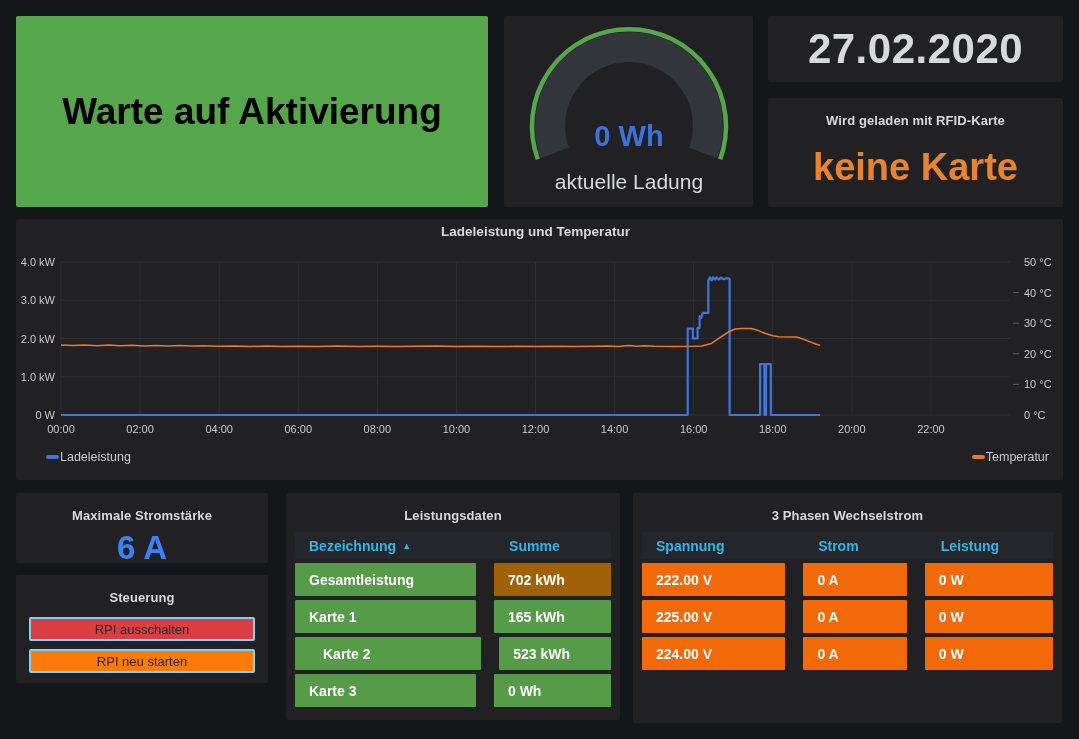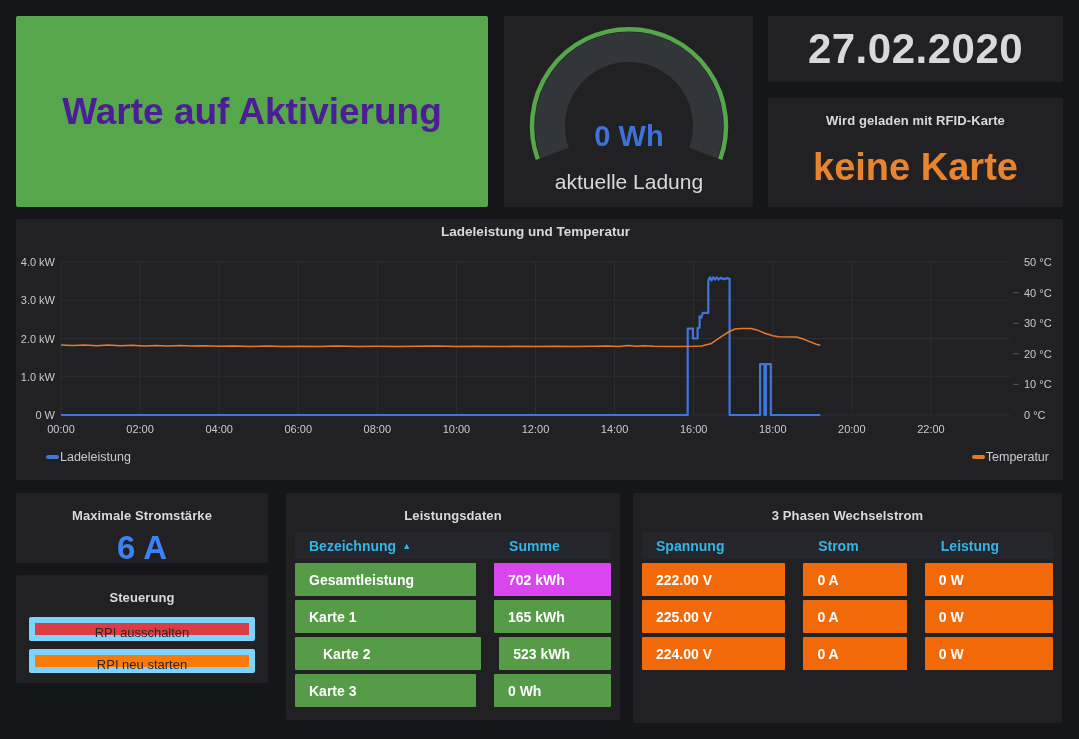--- a/index.html
+++ b/index.html
@@ -3,21 +3,21 @@
 <meta charset="utf-8">
 <style>
   * { margin:0; padding:0; box-sizing:border-box; }
   html,body { background:#151619; font-family:"Liberation Sans", sans-serif; color:#d8d9da; }
   #dash { position:relative; width:1079px; height:739px; background:#151619; overflow:hidden; }
   .panel { position:absolute; background:#212124; border-radius:2px; }
   .panel-title { font-size:13px; font-weight:700; text-align:center; padding-top:8px; color:#d8d9da; letter-spacing:.1px;margin-top:7px; }
 
   
   #status-panel { left:16px; top:16px; width:472px; height:191px; display:flex; align-items:center; justify-content:center; }
-  #status-panel .big { font-size:37px; font-weight:700; color:#4c1d95; }
+  #status-panel .big { font-size:37px; font-weight:700; color:#000000; }
   #gauge-panel { left:504px; top:16px; width:249px; height:191px; display:flex; align-items:flex-start; justify-content:center; }
   #gauge-panel svg { margin-top:6px; }
   .gauge-value { font-size:29px; font-weight:700; }
   .gauge-label { font-size:21px; fill:#d8d9da; }
   #date-panel { left:768px; top:16px; width:295px; height:66px; display:flex; align-items:center; justify-content:center; }
   #date-panel .big { font-size:42px; font-weight:700; color:#d8d9da; letter-spacing:.5px; }
   #rfid-panel { left:768px; top:98px; width:295px; height:109px; display:flex; flex-direction:column; }
   #rfid-panel .val { flex:1; display:flex; align-items:center; justify-content:center; font-size:38px; font-weight:700; }
 
   
@@ -25,21 +25,21 @@
   .legend-item { position:absolute; display:flex; align-items:center; gap:1px; font-size:12.5px; color:#c9cacb; bottom:16px; cursor:pointer; }
   .legend-item .dash { width:13px; height:4px; border-radius:2px; display:inline-block; }
   #legend-left { left:30px; }
   #legend-right { right:14px; }
 
   
   #maxcur-panel { left:16px; top:493px; width:252px; height:70px; }
   #maxcur-panel .val { text-align:center; margin-top:6px; font-size:33px; font-weight:700; }
   #control-panel { left:16px; top:575px; width:252px; height:108px; }
   .btn-col { display:flex; flex-direction:column; gap:8px; margin:12px 13px 0 13px; }
-  .gbtn { height:24px; border:6px solid #7dd3fc; border-radius:2px; font-family:"Liberation Sans",sans-serif;
+  .gbtn { height:24px; border:2px solid #7dd3fc; border-radius:2px; font-family:"Liberation Sans",sans-serif;
           font-size:13px; color:#2b2626; font-weight:500; cursor:pointer; line-height:19px; }
 
   
   #power-panel { left:286px; top:493px; width:334px; height:227px; padding:0 9px; }
   #phases-panel { left:633px; top:493px; width:429px; height:230px; padding:0 9px; }
   .tbl { margin-top:9px; }
   .tbl-head { display:flex; gap:21px; background:#25262b; height:27px; align-items:center; border-radius:1px; }
   .hc { padding-left:14px; color:#33b5e5; font-weight:700; font-size:14px; display:flex; align-items:center; gap:6px; cursor:pointer; }
   .hc .arrow { font-size:9px; }
   .tbl-row { display:flex; gap:18px; margin-top:4px; height:33px; }
@@ -148,21 +148,21 @@
   <div class="panel" id="power-panel">
     <div class="panel-title">Leistungsdaten</div>
     <div class="tbl">
       <div class="tbl-head">
           <div class="hc" style="flex: 1.62 1 0%;">Bezeichnung<span class="arrow">▲</span></div>
           <div class="hc" style="flex: 1 1 0%;">Summe</div>
         </div>
       <div class="tbl-body">
           <div class="tbl-row">
             <div class="tc" style="flex: 1.62 1 0%; background: rgb(86, 155, 72);">Gesamtleistung</div>
-            <div class="tc" style="flex: 1 1 0%; background: #d946ef;">702 kWh</div>
+            <div class="tc" style="flex: 1 1 0%; background: #a16207;">702 kWh</div>
           </div>
           <div class="tbl-row">
             <div class="tc" style="flex: 1.62 1 0%; background: rgb(86, 155, 72);">Karte 1</div>
             <div class="tc" style="flex: 1 1 0%; background: rgb(86, 155, 72);">165 kWh</div>
           </div>
           <div class="tbl-row">
             <div class="tc" style="flex: 1.62 1 0%; background: rgb(86, 155, 72); padding-left: 28px;">Karte 2</div>
             <div class="tc" style="flex: 1 1 0%; background: rgb(86, 155, 72);">523 kWh</div>
           </div>
           <div class="tbl-row">

